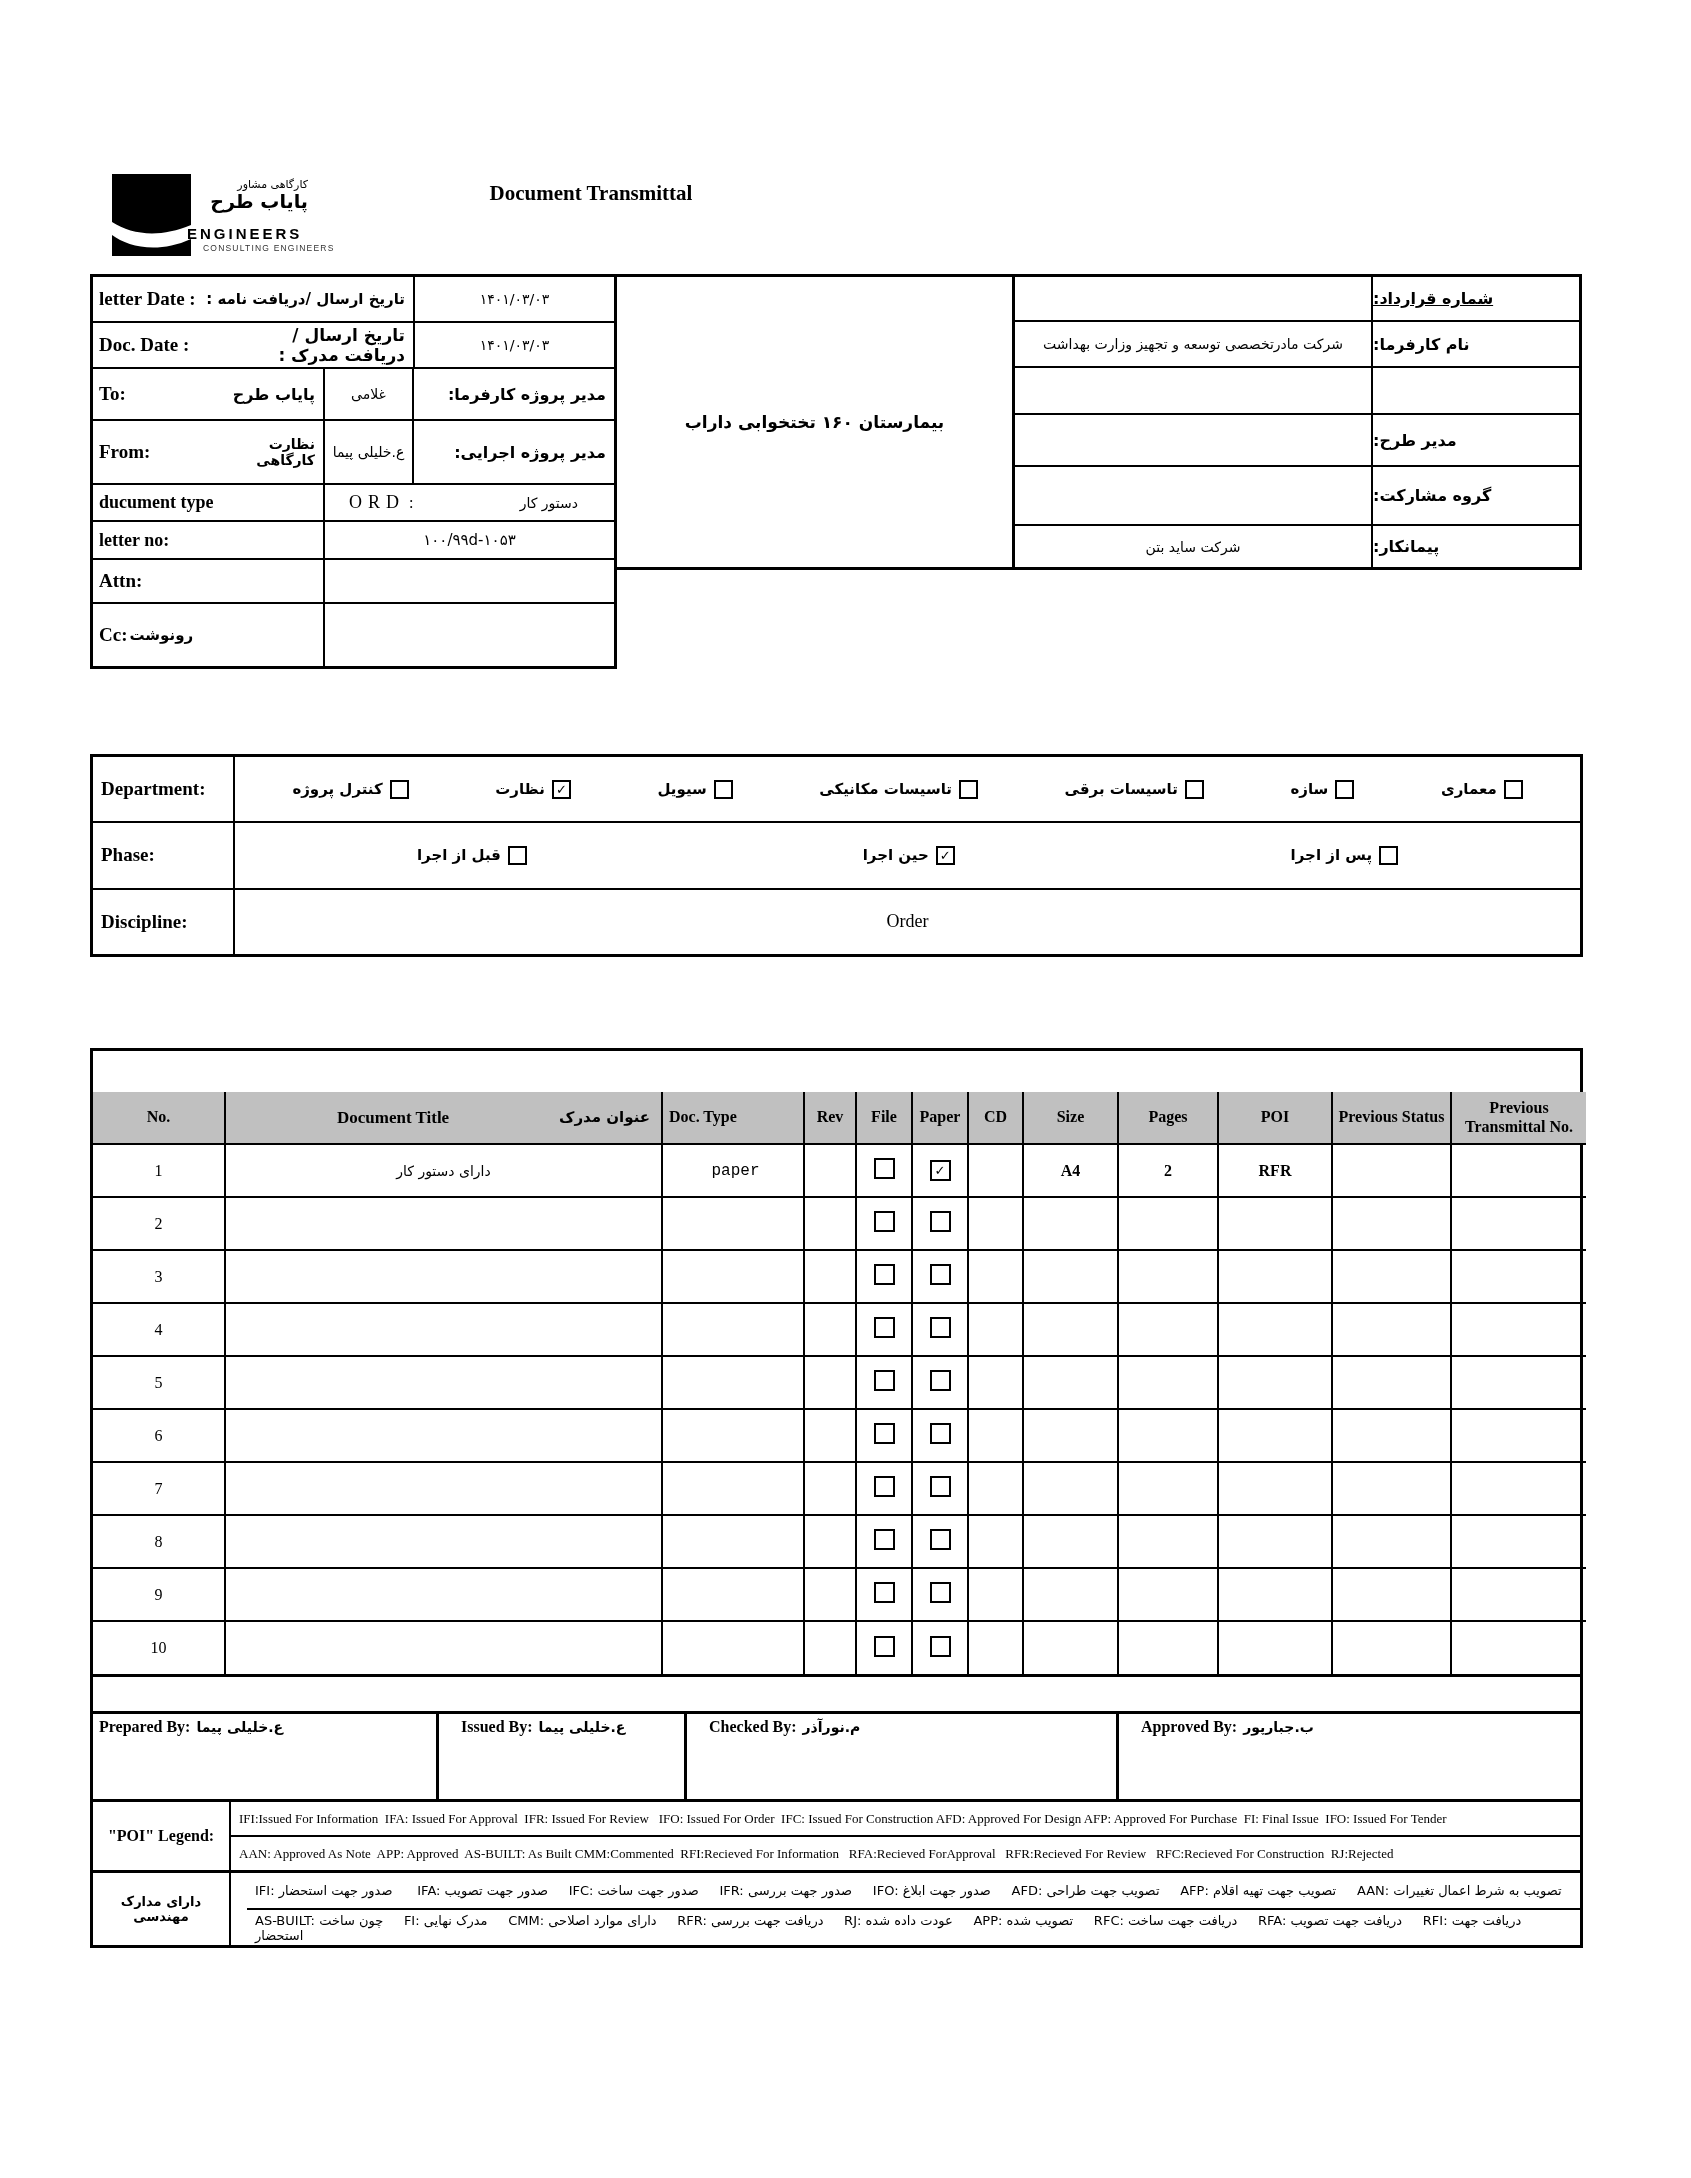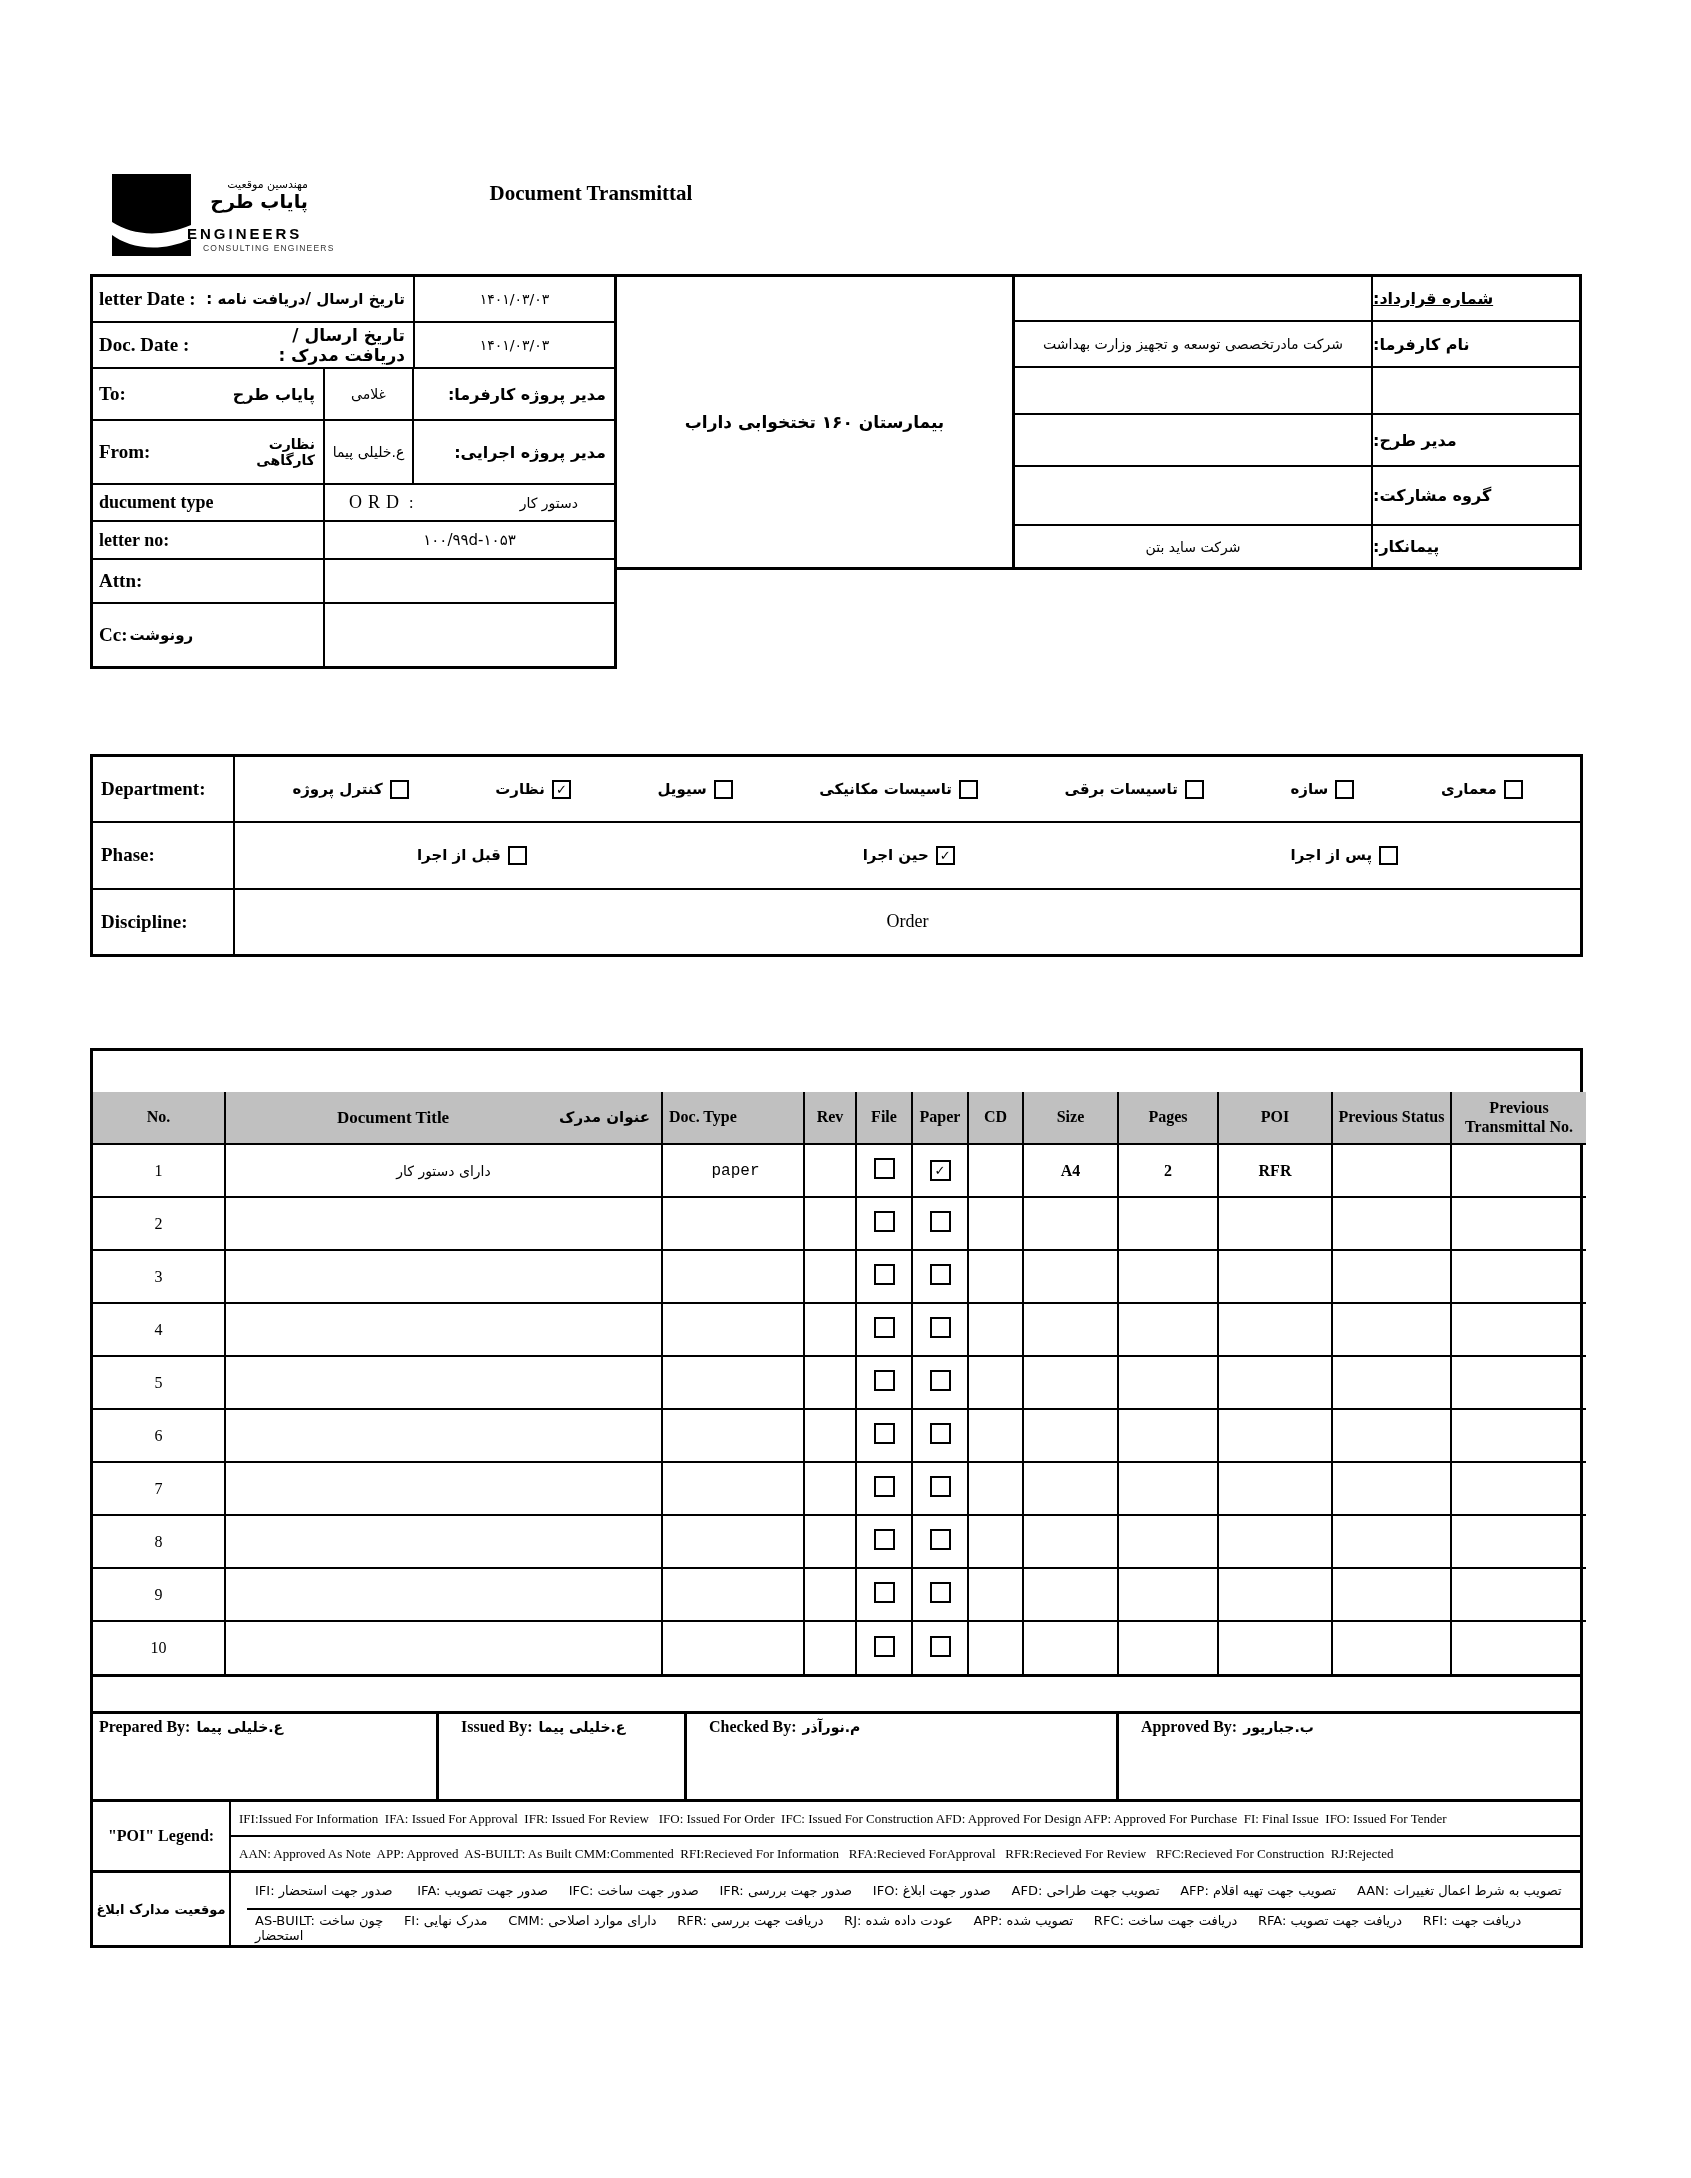--- a/index.html
+++ b/index.html
@@ -105,21 +105,21 @@
 
 <div class="page">
 
   <div class="abs logo-mark">
     <svg width="79" height="82" viewBox="0 0 79 82" xmlns="http://www.w3.org/2000/svg">
       <rect width="79" height="82" fill="#000"></rect>
       <path d="M0 48 C 20 61 48 64 79 51 L 79 65 C 46 80 16 73 0 61 Z" fill="#fff"></path>
     </svg>
   </div>
   <div class="abs logo-fa">
-    <div class="l1">مهندسین موقعیت</div>
+    <div class="l1">کارگاهی مشاور</div>
     <div class="l2">پایاب طرح</div>
   </div>
   <div class="abs logo-en1">ENGINEERS</div>
   <div class="abs logo-en2">CONSULTING ENGINEERS</div>
 
   <div class="abs doc-title">Document Transmittal</div>
 
   <div class="abs hleft">
     <div class="hrow" style="flex:0 0 44px;">
       <div class="cell lblwide rdiv">
@@ -496,21 +496,21 @@
 
     <div class="legend en-block">
       <div class="leg-label">"POI" Legend:</div>
       <div class="leg-lines">
         <div class="leg-line">IFI:Issued For Information  IFA: Issued For Approval  IFR: Issued For Review   IFO: Issued For Order  IFC: Issued For Construction AFD: Approved For Design AFP: Approved For Purchase  FI: Final Issue  IFO: Issued For Tender</div>
         <div class="leg-line">AAN: Approved As Note  APP: Approved  AS-BUILT: As Built CMM:Commented  RFI:Recieved For Information   RFA:Recieved ForApproval   RFR:Recieved For Review   RFC:Recieved For Construction  RJ:Rejected</div>
       </div>
     </div>
 
     <div class="legend fa-block">
-      <div class="leg-label fa">موقعیت مدارک ابلاغ</div>
+      <div class="leg-label fa">دارای مدارک مهندسی</div>
       <div class="leg-lines">
         <div class="leg-line faline">IFI: صدور جهت استحضار      IFA: صدور جهت تصویب     IFC: صدور جهت ساخت     IFR: صدور جهت بررسی     IFO: صدور جهت ابلاغ     AFD: تصویب جهت طراحی     AFP: تصویب جهت تهیه اقلام     AAN: تصویب به شرط اعمال تغییرات</div>
         <div class="leg-line faline">AS-BUILT: چون ساخت     FI: مدرک نهایی     CMM: دارای موارد اصلاحی     RFR: دریافت جهت بررسی     RJ: عودت داده شده     APP: تصویب شده     RFC: دریافت جهت ساخت     RFA: دریافت جهت تصویب     RFI: دریافت جهت استحضار</div>
       </div>
     </div>
   </div>
 
 </div>
 
 

